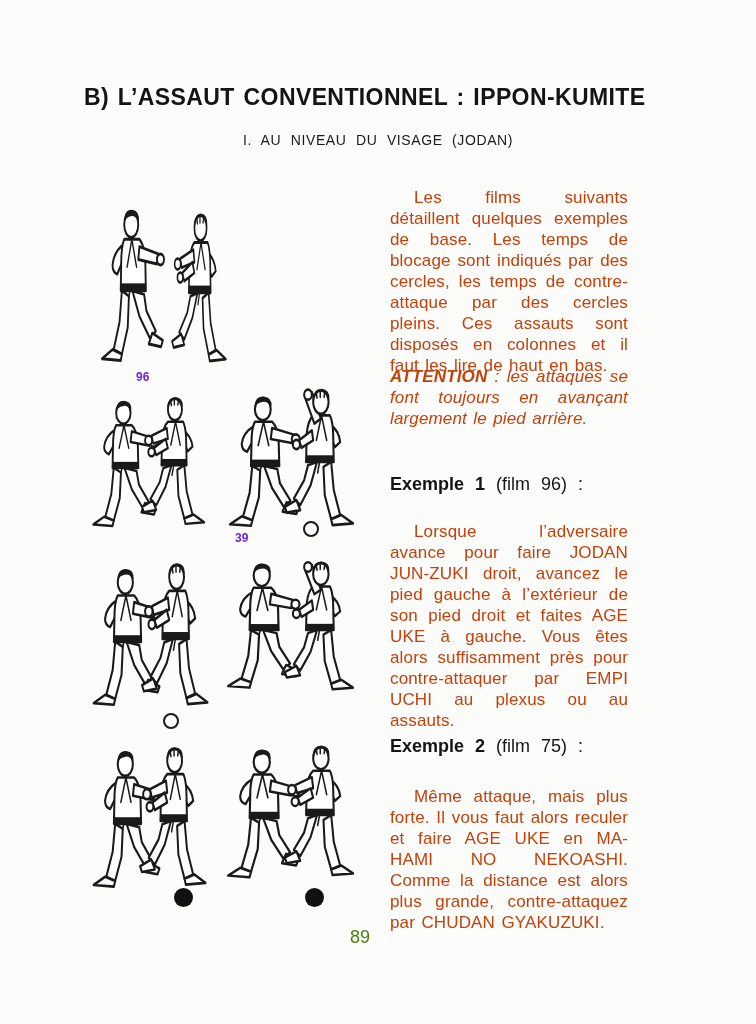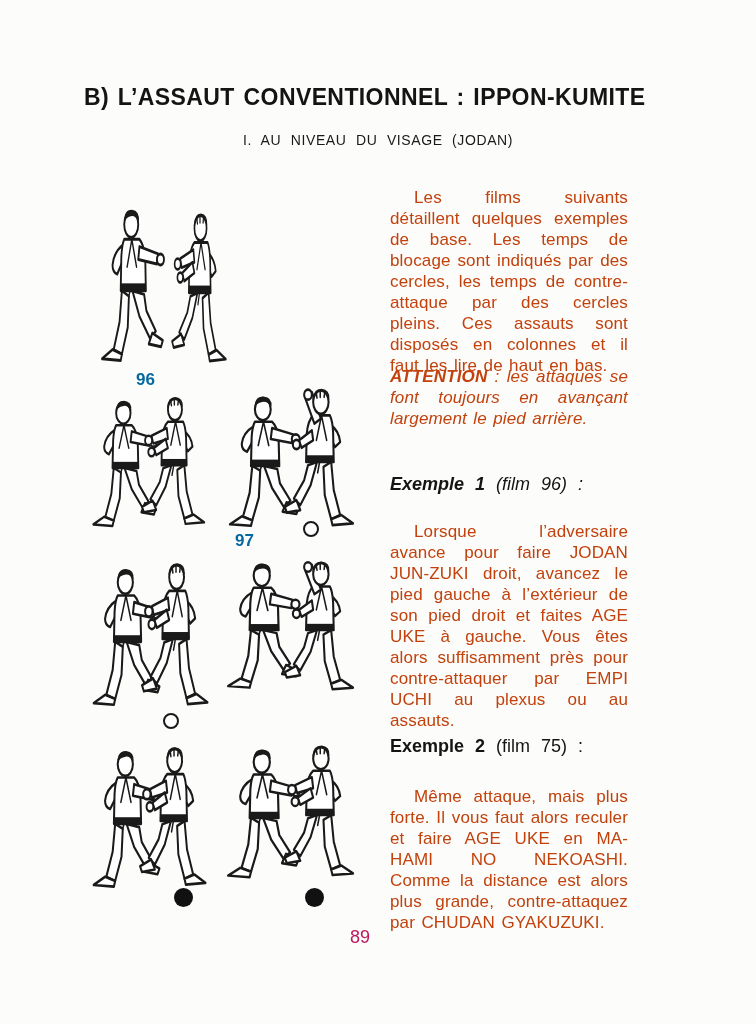--- a/index.html
+++ b/index.html
@@ -25,38 +25,38 @@
   }
   .indent{text-indent:24px;}
   .p-intro{top:187px;}
   .p-attention{top:366px;font-style:italic;}
   .p-ex1{top:521px;}
   .p-ex2{top:786px;}
   .exheading{
     position:absolute;left:0;width:238px;margin:0;font-size:18px;
     font-weight:normal;word-spacing:6px;white-space:nowrap;color:#141414;
   }
-  .h-ex1{top:474px;font-style:italic;}
+  .h-ex1{top:474px;}
   .h-ex2{top:736px;}
   .exheading b, .p-attention b{font-weight:bold;}
   .film-label{
-    position:absolute;font-size:17px;font-weight:bold;color:#0369a1;
+    position:absolute;font-size:12px;font-weight:bold;color:#6d28d9;
   }
   .lbl-96{left:136px;top:370px;}
   .lbl-97{left:235px;top:531px;}
   .marker{position:absolute;border-radius:50%;box-sizing:border-box;}
   .marker.open{width:16px;height:16px;border:2.5px solid #191919;background:#fff;}
   .marker.filled{width:19px;height:19px;background:#111;}
   .m-open-1{left:303px;top:521px;}
   .m-open-2{left:163px;top:713px;}
   .m-fill-1{left:174px;top:888px;}
   .m-fill-2{left:305px;top:888px;}
   .pagenum{
     position:absolute;left:336px;top:927px;width:48px;text-align:center;
-    font-size:18px;color:#be185d;
+    font-size:18px;color:#4d7c0f;
   }
   
   .sw{fill:#ffffff;stroke:#1a1a1a;stroke-width:3.2;stroke-linejoin:round;}
   .sk{fill:#1a1a1a;stroke:none;}
   .sl{fill:none;stroke:#1a1a1a;stroke-width:2.4;stroke-linecap:round;}
   .pair{position:absolute;}
 </style>
 </head>
 <body>
 
@@ -130,21 +130,21 @@
     <span class="film-label lbl-96">96</span>
 
     <svg class="pair" style="left:88px;top:390px;width:130px;height:156px" viewBox="0 0 140 156">
       <use href="#figA" x="-2" y="4" width="84" height="152"></use>
       <use href="#figB" x="52" y="0" width="82" height="154"></use>
     </svg>
     <svg class="pair" style="left:222px;top:385px;width:142px;height:158px" viewBox="0 0 146 158">
       <use href="#figA" x="0" y="8" width="88" height="150"></use>
       <use href="#figC" x="58" y="0" width="86" height="158"></use>
     </svg>
-    <span class="film-label lbl-97">97</span>
+    <span class="film-label lbl-97">39</span>
     <span class="marker open m-open-1"></span>
 
     <svg class="pair" style="left:88px;top:558px;width:132px;height:168px" viewBox="0 0 138 168">
       <use href="#figA" x="-2" y="6" width="86" height="160"></use>
       <use href="#figB" x="50" y="0" width="84" height="166"></use>
     </svg>
     <svg class="pair" style="left:220px;top:558px;width:144px;height:148px" viewBox="0 0 148 148">
       <use href="#figA" x="0" y="2" width="90" height="144"></use>
       <use href="#figC" x="60" y="0" width="86" height="148"></use>
     </svg>

